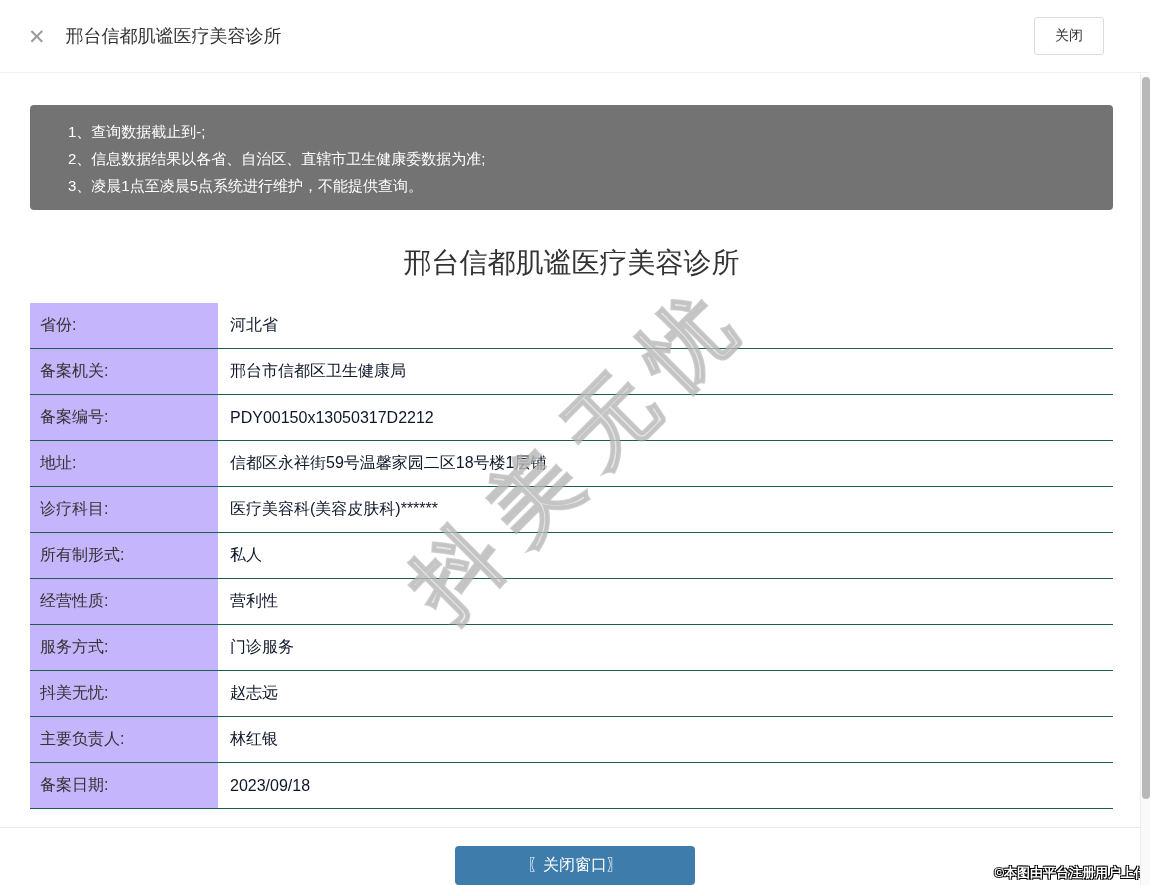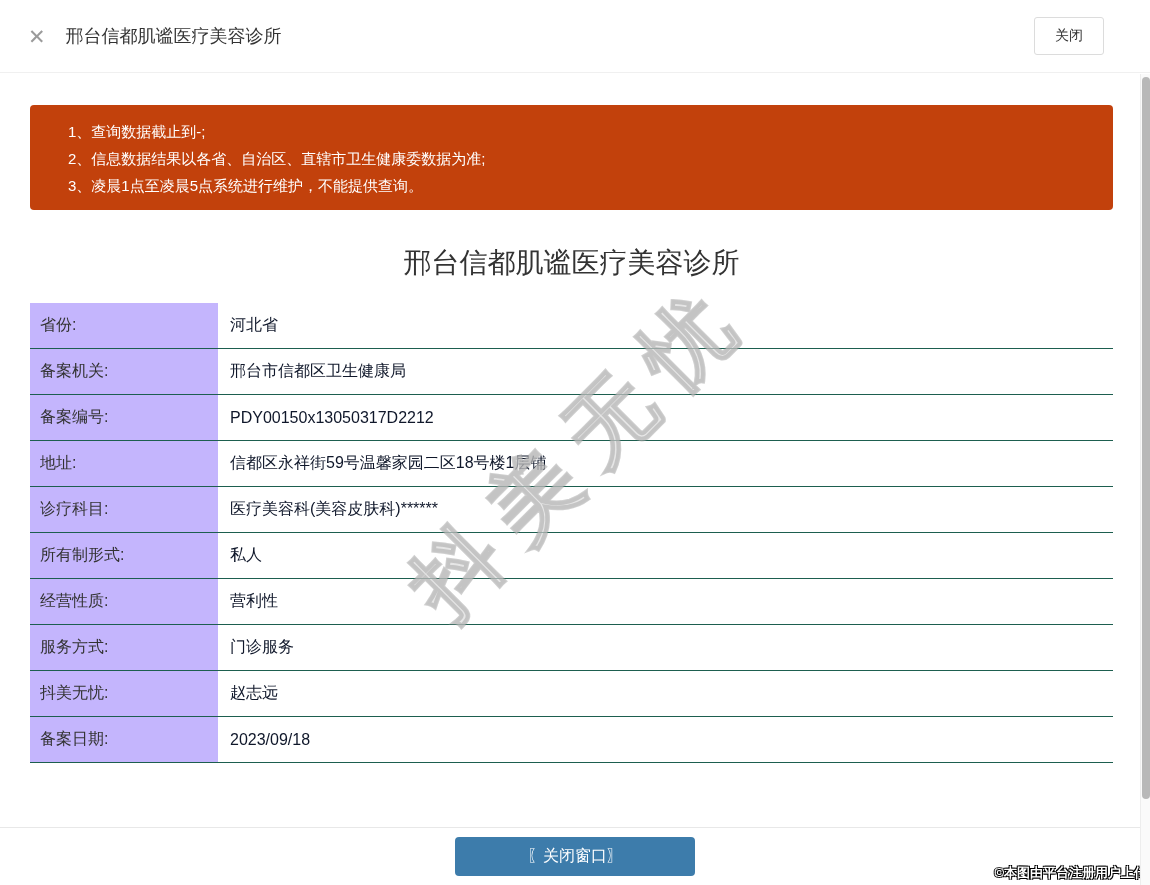--- a/index.html
+++ b/index.html
@@ -25,21 +25,21 @@
   .btn-close-top {
     background: #fff; border: 1px solid #dcdcdc; border-radius: 3px;
     font-size: 14px; color: #333; padding: 9px 20px; cursor: pointer;
     margin-right: 18px;
     font-family: inherit;
   }
   
   .content { margin: 0 37px 0 30px; }
   .notice-box {
     margin-top: 32px;
-    background: #c2410c;
+    background: #737373;
     border-radius: 4px;
     color: #fff;
     font-size: 15px;
     line-height: 27px;
     padding: 13px 20px 11px 38px;
   }
   .notice-line b { font-weight: normal; }
   .page-title {
     text-align: center;
     font-size: 28px;
@@ -66,21 +66,21 @@
     flex: 1; padding-left: 12px; color: #0f172a;
   }
   
   .footer-divider {
     position: absolute; left: 0; right: 0; top: 827px;
     border-top: 1px solid #e8e8e8;
   }
   .footer {
     position: absolute; left: 0; right: 0; top: 828px; height: 57px;
     background: #fff;
-    display: flex; align-items: center; justify-content: center;
+    display: flex; align-items: flex-end; justify-content: center;
   }
   .btn-close-window {
     background: #3d7cab; color: #fff; border: none; border-radius: 4px;
     font-size: 16px; padding: 9px 0; width: 240px; cursor: pointer;
     font-family: inherit;
   }
   
   .wm-diagonal {
     position: absolute; left: 330px; top: 290px;
     width: 500px; height: 320px;
@@ -159,20 +159,24 @@
       </div>
       <div class="row">
         <div class="cell-label">服务方式:</div>
         <div class="cell-value">门诊服务</div>
       </div>
       <div class="row">
         <div class="cell-label">抖美无忧:</div>
         <div class="cell-value">赵志远</div>
       </div>
       <div class="row">
+        <div class="cell-label">主要负责人:</div>
+        <div class="cell-value">林红银</div>
+      </div>
+      <div class="row">
         <div class="cell-label">备案日期:</div>
         <div class="cell-value">2023/09/18</div>
       </div>
     </div>
 
 </div>
 
 <div class="footer-divider"></div>
 <div class="footer">
   <button class="btn-close-window">〖关闭窗口〗</button>

